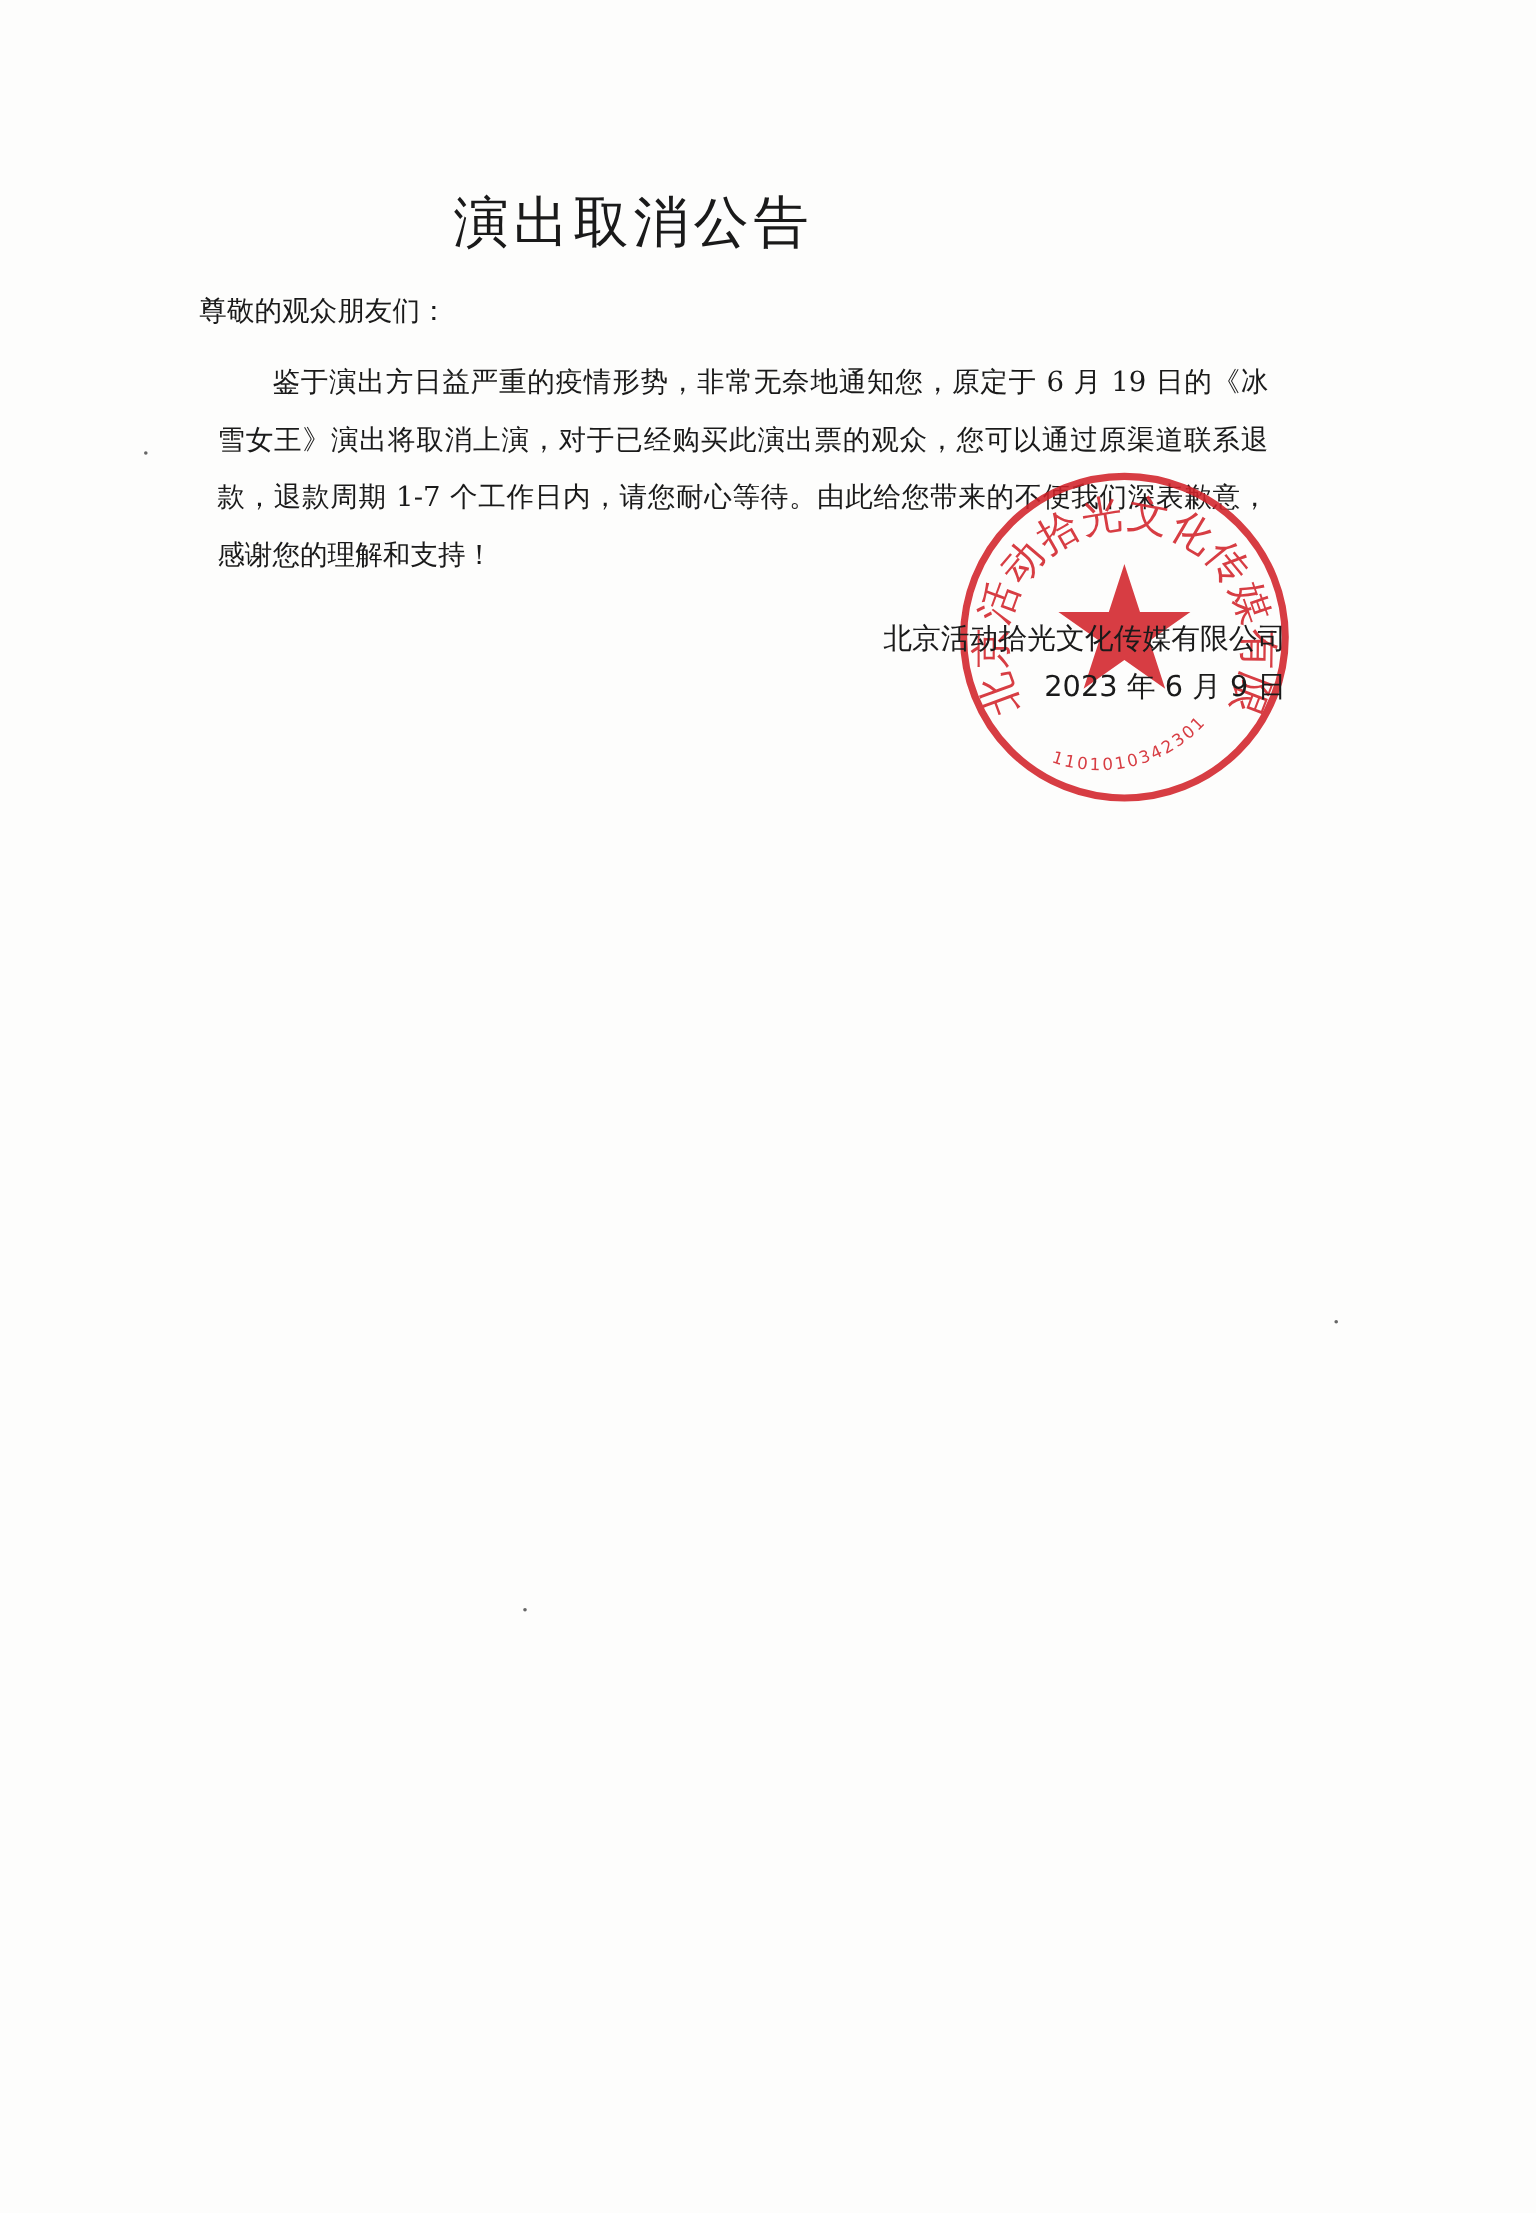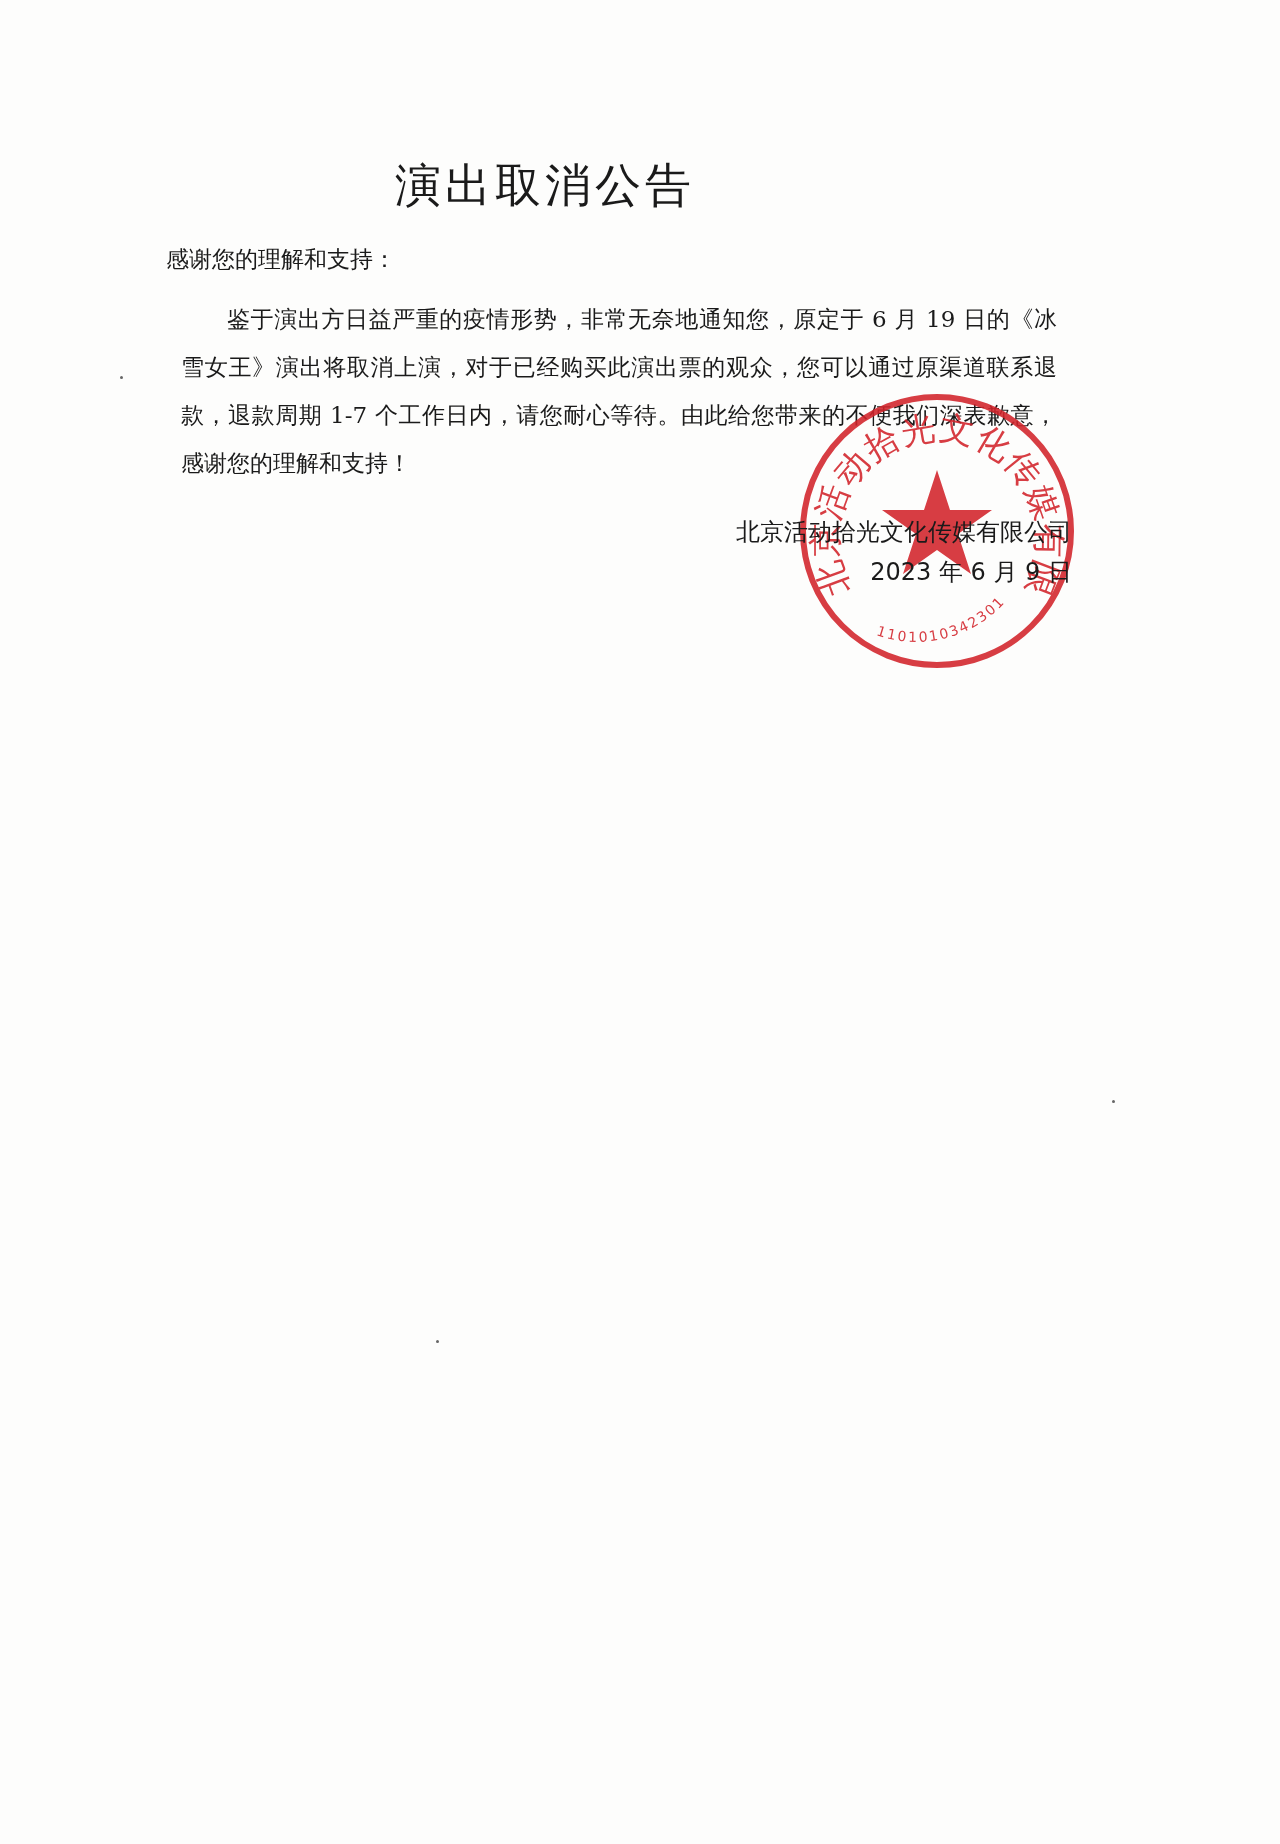--- a/index.html
+++ b/index.html
@@ -2,41 +2,41 @@
 <html><head>
 <meta charset="utf-8">
 <style>
   html, body { margin:0; padding:0; }
   body {
     width:1280px; height:1844px; background:#fdfdfc; position:relative; overflow:hidden;
     font-family: "DejaVu Serif", "Liberation Serif", serif; color:#1a1a1a;
   }
   .title {
     position:absolute; left:0; width:1056px; top:155px; text-align:center;
-    font-size:46px; letter-spacing:4px; font-weight:normal;margin-left:17px;
+    font-size:46px; letter-spacing:4px; font-weight:normal;
   }
   .salutation { position:absolute; left:166px; top:244px; font-size:23px; }
   .body {
     position:absolute; left:166px; top:280px; width:906px;
     font-size:23px; line-height:48px; text-align:justify;
   }
   .body p { margin:15px; text-indent:46px; }
   .signer { position:absolute; right:208px; top:516px; font-size:24px;
     font-family:"DejaVu Sans","Liberation Sans",sans-serif; }
   .date { position:absolute; right:208px; top:556px; font-size:24px;
     font-family:"DejaVu Sans","Liberation Sans",sans-serif; }
   .seal { position:absolute; left:796px; top:390px; width:282px; height:282px; opacity:0.88; }
   .speck { position:absolute; width:3px; height:3px; background:#666; border-radius:50%; }
 </style>
 </head>
 <body>
 
 <div>
   <div class="title">演出取消公告</div>
-  <div class="salutation">感谢您的理解和支持：</div>
+  <div class="salutation">尊敬的观众朋友们：</div>
   <div class="body">
     <p>鉴于演出方日益严重的疫情形势，非常无奈地通知您，原定于 6 月 19 日的《冰雪女王》演出将取消上演，对于已经购买此演出票的观众，您可以通过原渠道联系退款，退款周期 1-7 个工作日内，请您耐心等待。由此给您带来的不便我们深表歉意，感谢您的理解和支持！</p>
   </div>
 
   <svg class="seal" viewBox="0 0 282 282">
     <defs>
       <path id="sealArc" d="M 55 200 A 100 100 0 1 1 228 200"></path>
     </defs>
     <circle cx="141" cy="141" r="134" fill="none" stroke="#d2232a" stroke-width="6"></circle>
     <text font-size="34" fill="#d2232a" font-family="DejaVu Serif, serif" letter-spacing="1">

